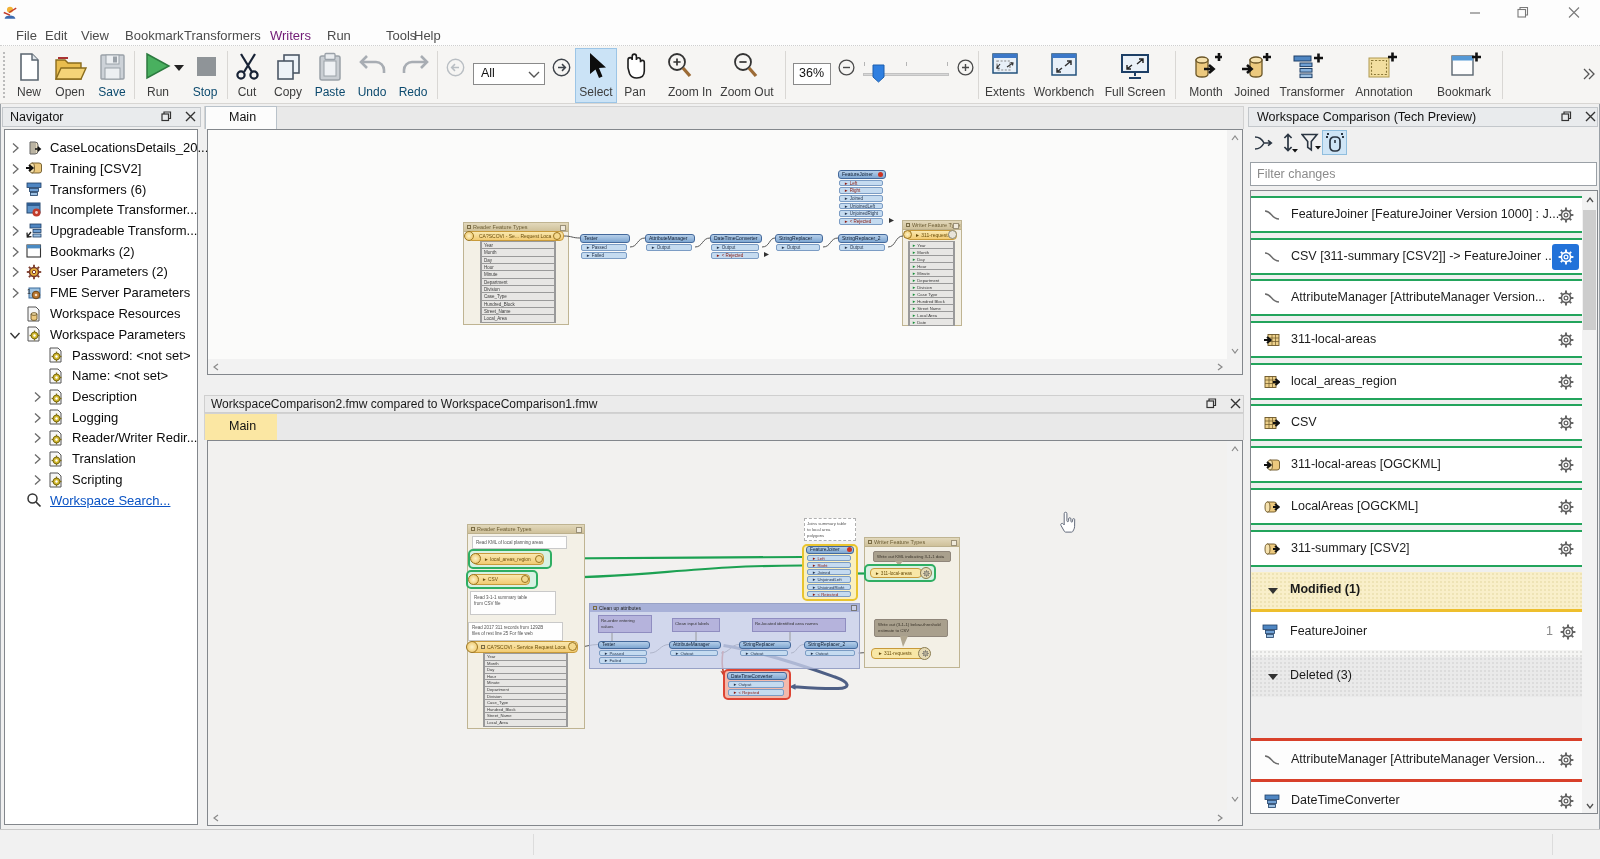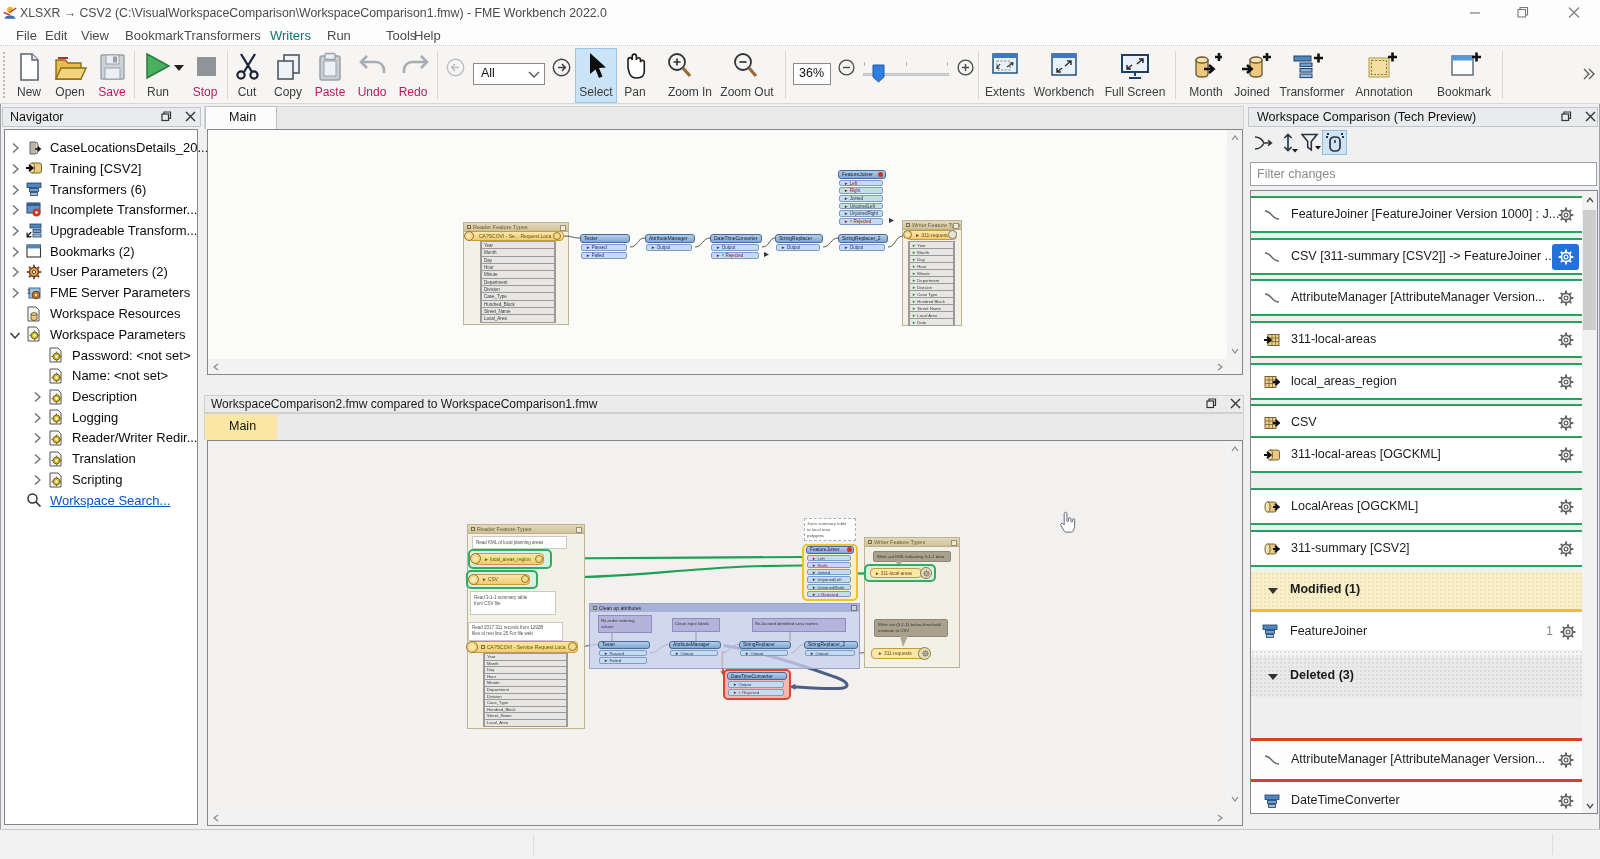--- a/index.html
+++ b/index.html
@@ -1,21 +1,21 @@
 <!DOCTYPE html>
 <html><head><meta charset="utf-8">
 <style>
 *{box-sizing:border-box;margin:0;padding:0}
 body{font-family:"Liberation Sans",sans-serif;background:#d0d0d0}
 #win{position:relative;width:1600px;height:859px;background:#f0f0f0;overflow:hidden;outline:1px solid #9aa0a6;outline-offset:-1px}
 .a{position:absolute}
 .nw{white-space:nowrap}
 .sep{position:absolute;width:1px;background:#d9d7d4;top:51px;height:48px}
 .tbl{position:absolute;top:85px;font-size:12px;color:#3c3c3c;text-align:center;white-space:nowrap}
-.tbl.d{color:#be185d}
+.tbl.d{color:#0c4a6e}
 .ticon{position:absolute;top:52px}
 svg{display:block}
 .navrow{position:absolute;height:20px;font-size:13px;color:#0a0a0a;white-space:nowrap}
 .litem{position:absolute;left:1251px;width:331px;background:#fff;border-top:2px solid #23a45c;border-bottom:2px solid #23a45c}
 .litxt{position:absolute;left:40px;top:9px;font-size:12.5px;color:#1c1c1c;white-space:nowrap}
 .gear{position:absolute;right:8px;top:9px}
 .attr{position:relative;background:#e7e6e4;border:0.5px solid #9a9a9a;border-top:none;color:#3a3a3a;overflow:hidden}
 .trow{position:relative;background:#c5dbf0;border:0.5px solid #7b9cc4;border-radius:2px;color:#23344d;overflow:hidden;margin-top:1px}
 .thdr{position:relative;background:linear-gradient(#b6cfe9,#7fa7d2);border:0.5px solid #44699b;border-radius:3px;color:#101e33;overflow:hidden}
 .yhdr{position:absolute;background:linear-gradient(#f9e8b0,#f2cb72);border:1px solid #c89a3a;border-radius:4px;overflow:hidden;color:#6a4e0c}
@@ -89,35 +89,34 @@
 </g>
 </defs>
     </svg>
 
 <div class="a" style="left:0;top:0;width:1600px;height:25px;background:#fdfdfd"></div>
 <svg class="a" style="left:2px;top:4px" width="16" height="17" viewBox="0 0 18 18">
  <circle cx="9" cy="6" r="3.4" fill="#f2b134"></circle>
  <path d="M3,16 c0,-5 12,-5 12,0 z" fill="#3c6bb0"></path>
  <path d="M2,9 l7,3 M16,4 l-8,5" stroke="#c23b2a" stroke-width="1.6"></path>
 </svg>
-<div class="a nw" style="left:20px;top:6px;font-size:12.3px;color:#4a4a4a">XLSXR → CSV2 (C:\VisualWorkspaceComparison\WorkspaceComparison1.fmw) - FME Workbench 2022.0</div>
 <svg class="a" style="left:1466px;top:6px" width="120" height="14" viewBox="0 0 120 14">
  <line x1="4" y1="7" x2="14" y2="7" stroke="#7a7a7a" stroke-width="1.2"></line>
  <rect x="52" y="3.5" width="7.5" height="7.5" fill="none" stroke="#7a7a7a" stroke-width="1.1"></rect>
  <path d="M54,3.5 v-2 h7.5 v7.5 h-2" fill="none" stroke="#7a7a7a" stroke-width="1.1"></path>
  <path d="M103,1.5 l10,10 m0,-10 l-10,10" stroke="#7a7a7a" stroke-width="1.1"></path>
 </svg>
 
 <div class="a" style="left:0;top:25px;width:1600px;height:21px;background:#fdfdfd;border-bottom:1px dotted #cfcfcf"></div>
 <div class="a nw" style="left:16px;top:28px;font-size:13px;color:#4c4c4c">File</div>
 <div class="a nw" style="left:45px;top:28px;font-size:13px;color:#4c4c4c">Edit</div>
 <div class="a nw" style="left:81px;top:28px;font-size:13px;color:#4c4c4c">View</div>
 <div class="a nw" style="left:125px;top:28px;font-size:13px;color:#4c4c4c">Bookmark</div>
 <div class="a nw" style="left:184px;top:28px;font-size:13px;color:#4c4c4c">Transformers</div>
-<div class="a nw" style="left:270px;top:28px;font-size:13px;color:#0f766e">Writers</div>
+<div class="a nw" style="left:270px;top:28px;font-size:13px;color:#701a75">Writers</div>
 <div class="a nw" style="left:327px;top:28px;font-size:13px;color:#4c4c4c">Run</div>
 <div class="a nw" style="left:386px;top:28px;font-size:13px;color:#4c4c4c">Tools</div>
 <div class="a nw" style="left:414px;top:28px;font-size:13px;color:#4c4c4c">Help</div>
 <div class="a" style="left:0;top:46px;width:1600px;height:58px;background:#f6f5f3;border-bottom:1px solid #d8d6d3"></div>
 <div class="a" style="left:3px;top:52px;width:2px;height:46px;background:repeating-linear-gradient(#bbb 0 2px,transparent 2px 4px)"></div>
 <div class="sep" style="left:134px"></div>
 <div class="sep" style="left:227px"></div>
 <div class="sep" style="left:437px"></div>
 <div class="sep" style="left:785px"></div>
 <div class="sep" style="left:978px"></div>
@@ -643,21 +642,21 @@
 </div>
 <div class="litem" style="top:404px;height:37px">
 <svg class="a" style="left:13px;top:9px" width="16" height="16" viewBox="0 0 16 16">
         <use href="#gridout16"></use>
       </svg>
 <div class="litxt">CSV</div>
 <svg class="gear" width="16" height="16" viewBox="0 0 16 16">
         <use href="#gear16"></use>
       </svg>
 </div>
-<div class="litem" style="top:436px;height:37px">
+<div class="litem" style="top:446px;height:37px">
 <svg class="a" style="left:13px;top:9px" width="16" height="16" viewBox="0 0 16 16">
         <use href="#cylin16"></use>
       </svg>
 <div class="litxt">311-local-areas [OGCKML]</div>
 <svg class="gear" width="16" height="16" viewBox="0 0 16 16">
         <use href="#gear16"></use>
       </svg>
 </div>
 <div class="litem" style="top:488px;height:37px">
 <svg class="a" style="left:13px;top:9px" width="16" height="16" viewBox="0 0 16 16">
@@ -691,21 +690,21 @@
     </svg>
 <div class="a nw" style="left:1290px;top:624px;font-size:12.5px;color:#1c1c1c">FeatureJoiner</div>
 <div class="a nw" style="left:1546px;top:624px;font-size:12.5px;color:#8a8a8a">1</div>
 <svg class="a" style="left:1560px;top:624px" width="16" height="16" viewBox="0 0 16 16">
       <use href="#gear16"></use>
     </svg>
 <div class="a" style="left:1251px;top:657px;width:331px;height:40px;background:#eaeaea;background-image:radial-gradient(#dcdcdc 0.8px,transparent 0.8px);background-size:4px 4px"></div>
 <svg class="a" style="left:1268px;top:673px" width="10" height="8" viewBox="0 0 10 8">
       <path d="M0,1 h10 l-5,6 z" fill="#333"></path>
     </svg>
-<div class="a nw" style="left:1290px;top:668px;font-size:12.5px;font-weight:bold;color:#1a1a1a">Deleted (3)</div>
+<div class="a nw" style="left:1290px;top:668px;font-size:12.5px;font-weight:normal;color:#1a1a1a">Deleted (3)</div>
 
 <div class="litem" style="top:738px;height:41px;background:#fdfdfd;border-color:#d8402a;border-top-width:3px;border-bottom:none">
 <svg class="a" style="left:13px;top:11px" width="16" height="16" viewBox="0 0 16 16">
         <use href="#curve16"></use>
       </svg>
 <div class="litxt" style="top:11px">AttributeManager [AttributeManager Version...</div>
 <svg class="gear" style="top:11px" width="16" height="16" viewBox="0 0 16 16">
         <use href="#gear16"></use>
       </svg>
 </div>

